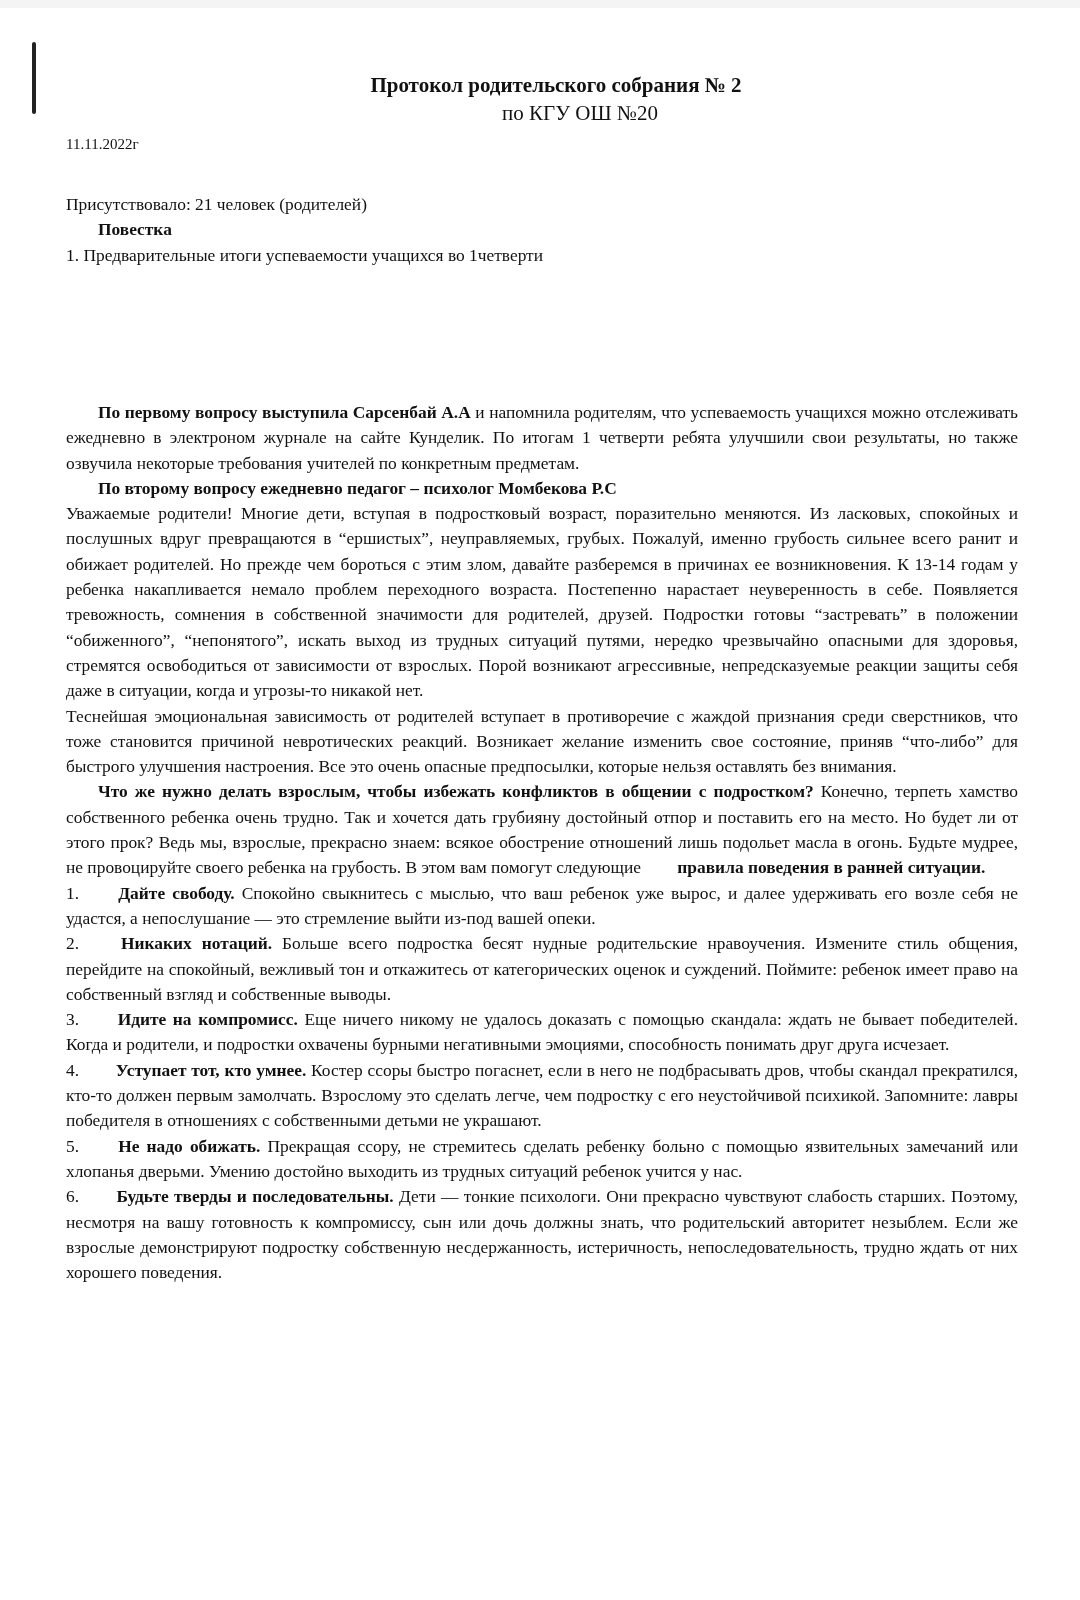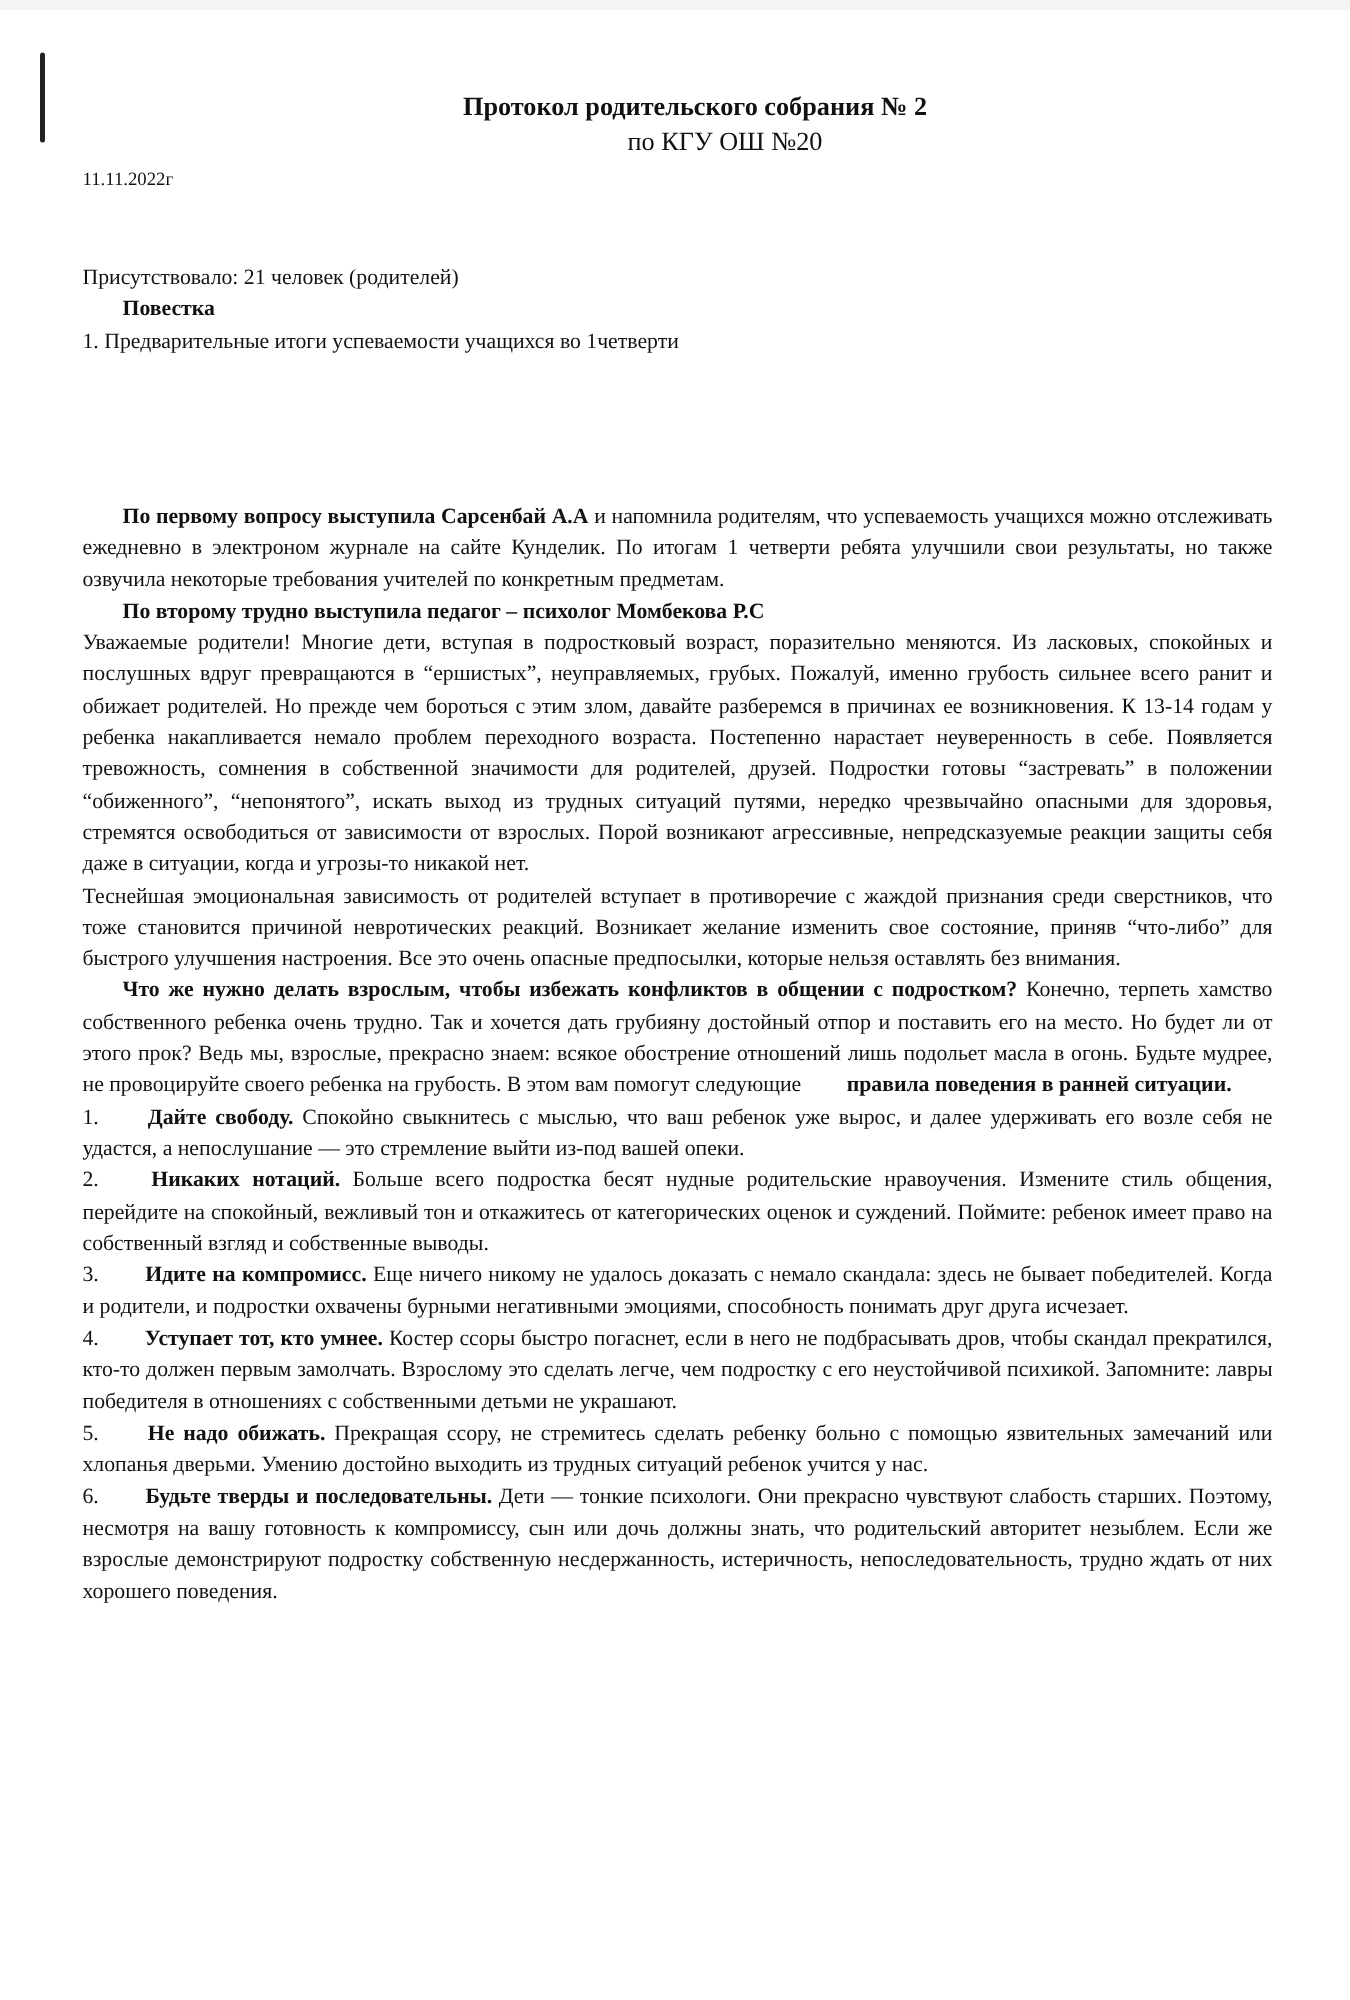--- a/index.html
+++ b/index.html
@@ -38,33 +38,33 @@
 </head>
 <body>
 
 <div class="page">
   <div class="margin-mark"></div>
 
   <div class="title" style="top:64px;">Протокол родительского собрания № 2</div>
   <div class="subtitle" style="top:92px;padding-left:40px;">по КГУ ОШ №20</div>
   <div class="date">11.11.2022г</div>
 
-  <div class="body" style="top:201px;">
+  <div class="body" style="top:184px;">
     <p>Присутствовало: 21 человек (родителей)</p>
     <p><b>Повестка</b></p>
     <p>1. Предварительные итоги успеваемости учащихся во 1четверти</p>
   </div>
 
   <div class="body" style="top:392px;">
     <p><b>По первому вопросу выступила Сарсенбай А.А</b><span> и напомнила родителям, что успеваемость учащихся можно отслеживать ежедневно в электроном журнале на сайте Кунделик. По итогам 1 четверти ребята улучшили свои результаты, но также озвучила некоторые требования учителей по конкретным предметам.</span></p>
-    <p><b>По второму трудно выступила педагог – психолог Момбекова Р.С</b></p>
+    <p><b>По второму вопросу ежедневно педагог – психолог Момбекова Р.С</b></p>
     <p>Уважаемые родители! Многие дети, вступая в подростковый возраст, поразительно меняются. Из ласковых, спокойных и послушных вдруг превращаются в “ершистых”, неуправляемых, грубых. Пожалуй, именно грубость сильнее всего ранит и обижает родителей. Но прежде чем бороться с этим злом, давайте разберемся в причинах ее возникновения. К 13-14 годам у ребенка накапливается немало проблем переходного возраста. Постепенно нарастает неуверенность в себе. Появляется тревожность, сомнения в собственной значимости для родителей, друзей. Подростки готовы “застревать” в положении “обиженного”, “непонятого”, искать выход из трудных ситуаций путями, нередко чрезвычайно опасными для здоровья, стремятся освободиться от зависимости от взрослых. Порой возникают агрессивные, непредсказуемые реакции защиты себя даже в ситуации, когда и угрозы-то никакой нет.</p>
     <p>Теснейшая эмоциональная зависимость от родителей вступает в противоречие с жаждой признания среди сверстников, что тоже становится причиной невротических реакций. Возникает желание изменить свое состояние, приняв “что-либо” для быстрого улучшения настроения. Все это очень опасные предпосылки, которые нельзя оставлять без внимания.</p>
     <p><b>Что же нужно делать взрослым, чтобы избежать конфликтов в общении с подростком?</b><span> Конечно, терпеть хамство собственного ребенка очень трудно. Так и хочется дать грубияну достойный отпор и поставить его на место. Но будет ли от этого прок? Ведь мы, взрослые, прекрасно знаем: всякое обострение отношений лишь подольет масла в огонь. Будьте мудрее, не провоцируйте своего ребенка на грубость. В этом вам помогут следующие </span><b>правила поведения в ранней ситуации.</b></p>
 
     <p><span>1. </span><b>Дайте свободу.</b><span> Спокойно свыкнитесь с мыслью, что ваш ребенок уже вырос, и далее удерживать его возле себя не удастся, а непослушание — это стремление выйти из-под вашей опеки.</span></p>
     <p><span>2. </span><b>Никаких нотаций.</b><span> Больше всего подростка бесят нудные родительские нравоучения. Измените стиль общения, перейдите на спокойный, вежливый тон и откажитесь от категорических оценок и суждений. Поймите: ребенок имеет право на собственный взгляд и собственные выводы.</span></p>
-    <p><span>3. </span><b>Идите на компромисс.</b><span> Еще ничего никому не удалось доказать с немало скандала: здесь не бывает победителей. Когда и родители, и подростки охвачены бурными негативными эмоциями, способность понимать друг друга исчезает.</span></p>
+    <p><span>3. </span><b>Идите на компромисс.</b><span> Еще ничего никому не удалось доказать с помощью скандала: ждать не бывает победителей. Когда и родители, и подростки охвачены бурными негативными эмоциями, способность понимать друг друга исчезает.</span></p>
     <p><span>4. </span><b>Уступает тот, кто умнее.</b><span> Костер ссоры быстро погаснет, если в него не подбрасывать дров, чтобы скандал прекратился, кто-то должен первым замолчать. Взрослому это сделать легче, чем подростку с его неустойчивой психикой. Запомните: лавры победителя в отношениях с собственными детьми не украшают.</span></p>
     <p><span>5. </span><b>Не надо обижать.</b><span> Прекращая ссору, не стремитесь сделать ребенку больно с помощью язвительных замечаний или хлопанья дверьми. Умению достойно выходить из трудных ситуаций ребенок учится у нас.</span></p>
     <p><span>6. </span><b>Будьте тверды и последовательны.</b><span> Дети — тонкие психологи. Они прекрасно чувствуют слабость старших. Поэтому, несмотря на вашу готовность к компромиссу, сын или дочь должны знать, что родительский авторитет незыблем. Если же взрослые демонстрируют подростку собственную несдержанность, истеричность, непоследовательность, трудно ждать от них хорошего поведения.</span></p>
   </div>
 </div>
 
 </body></html>

